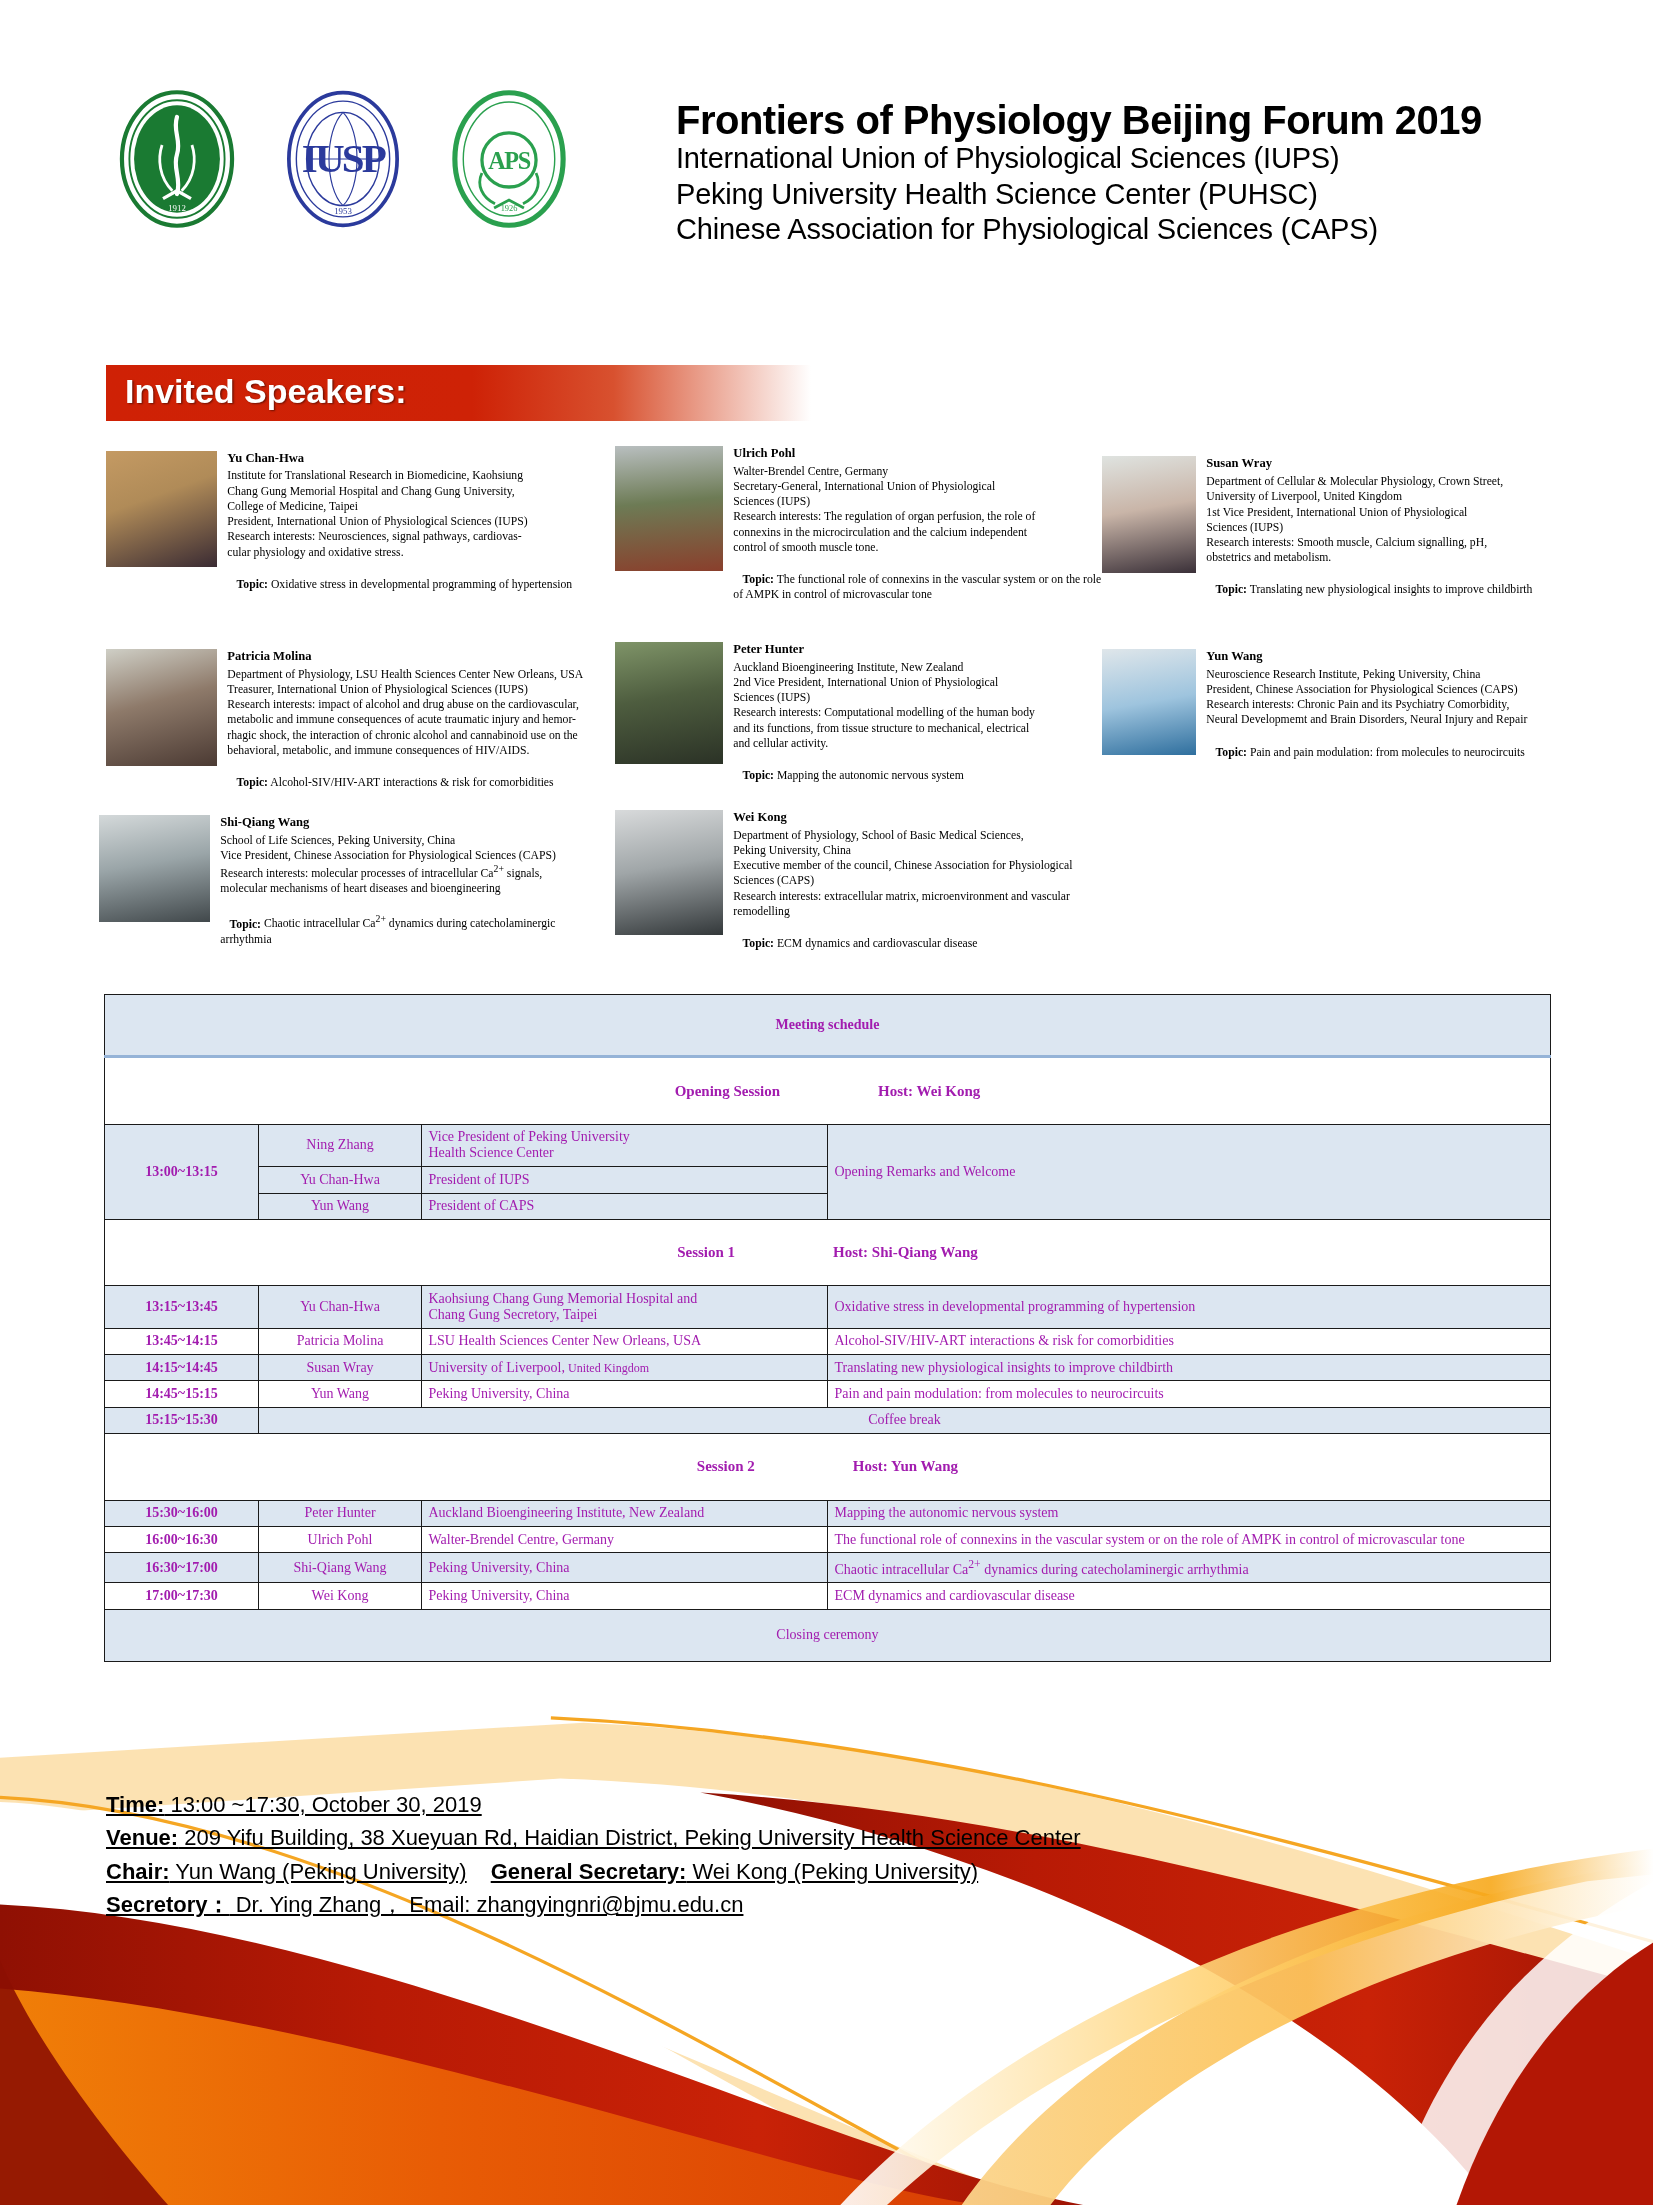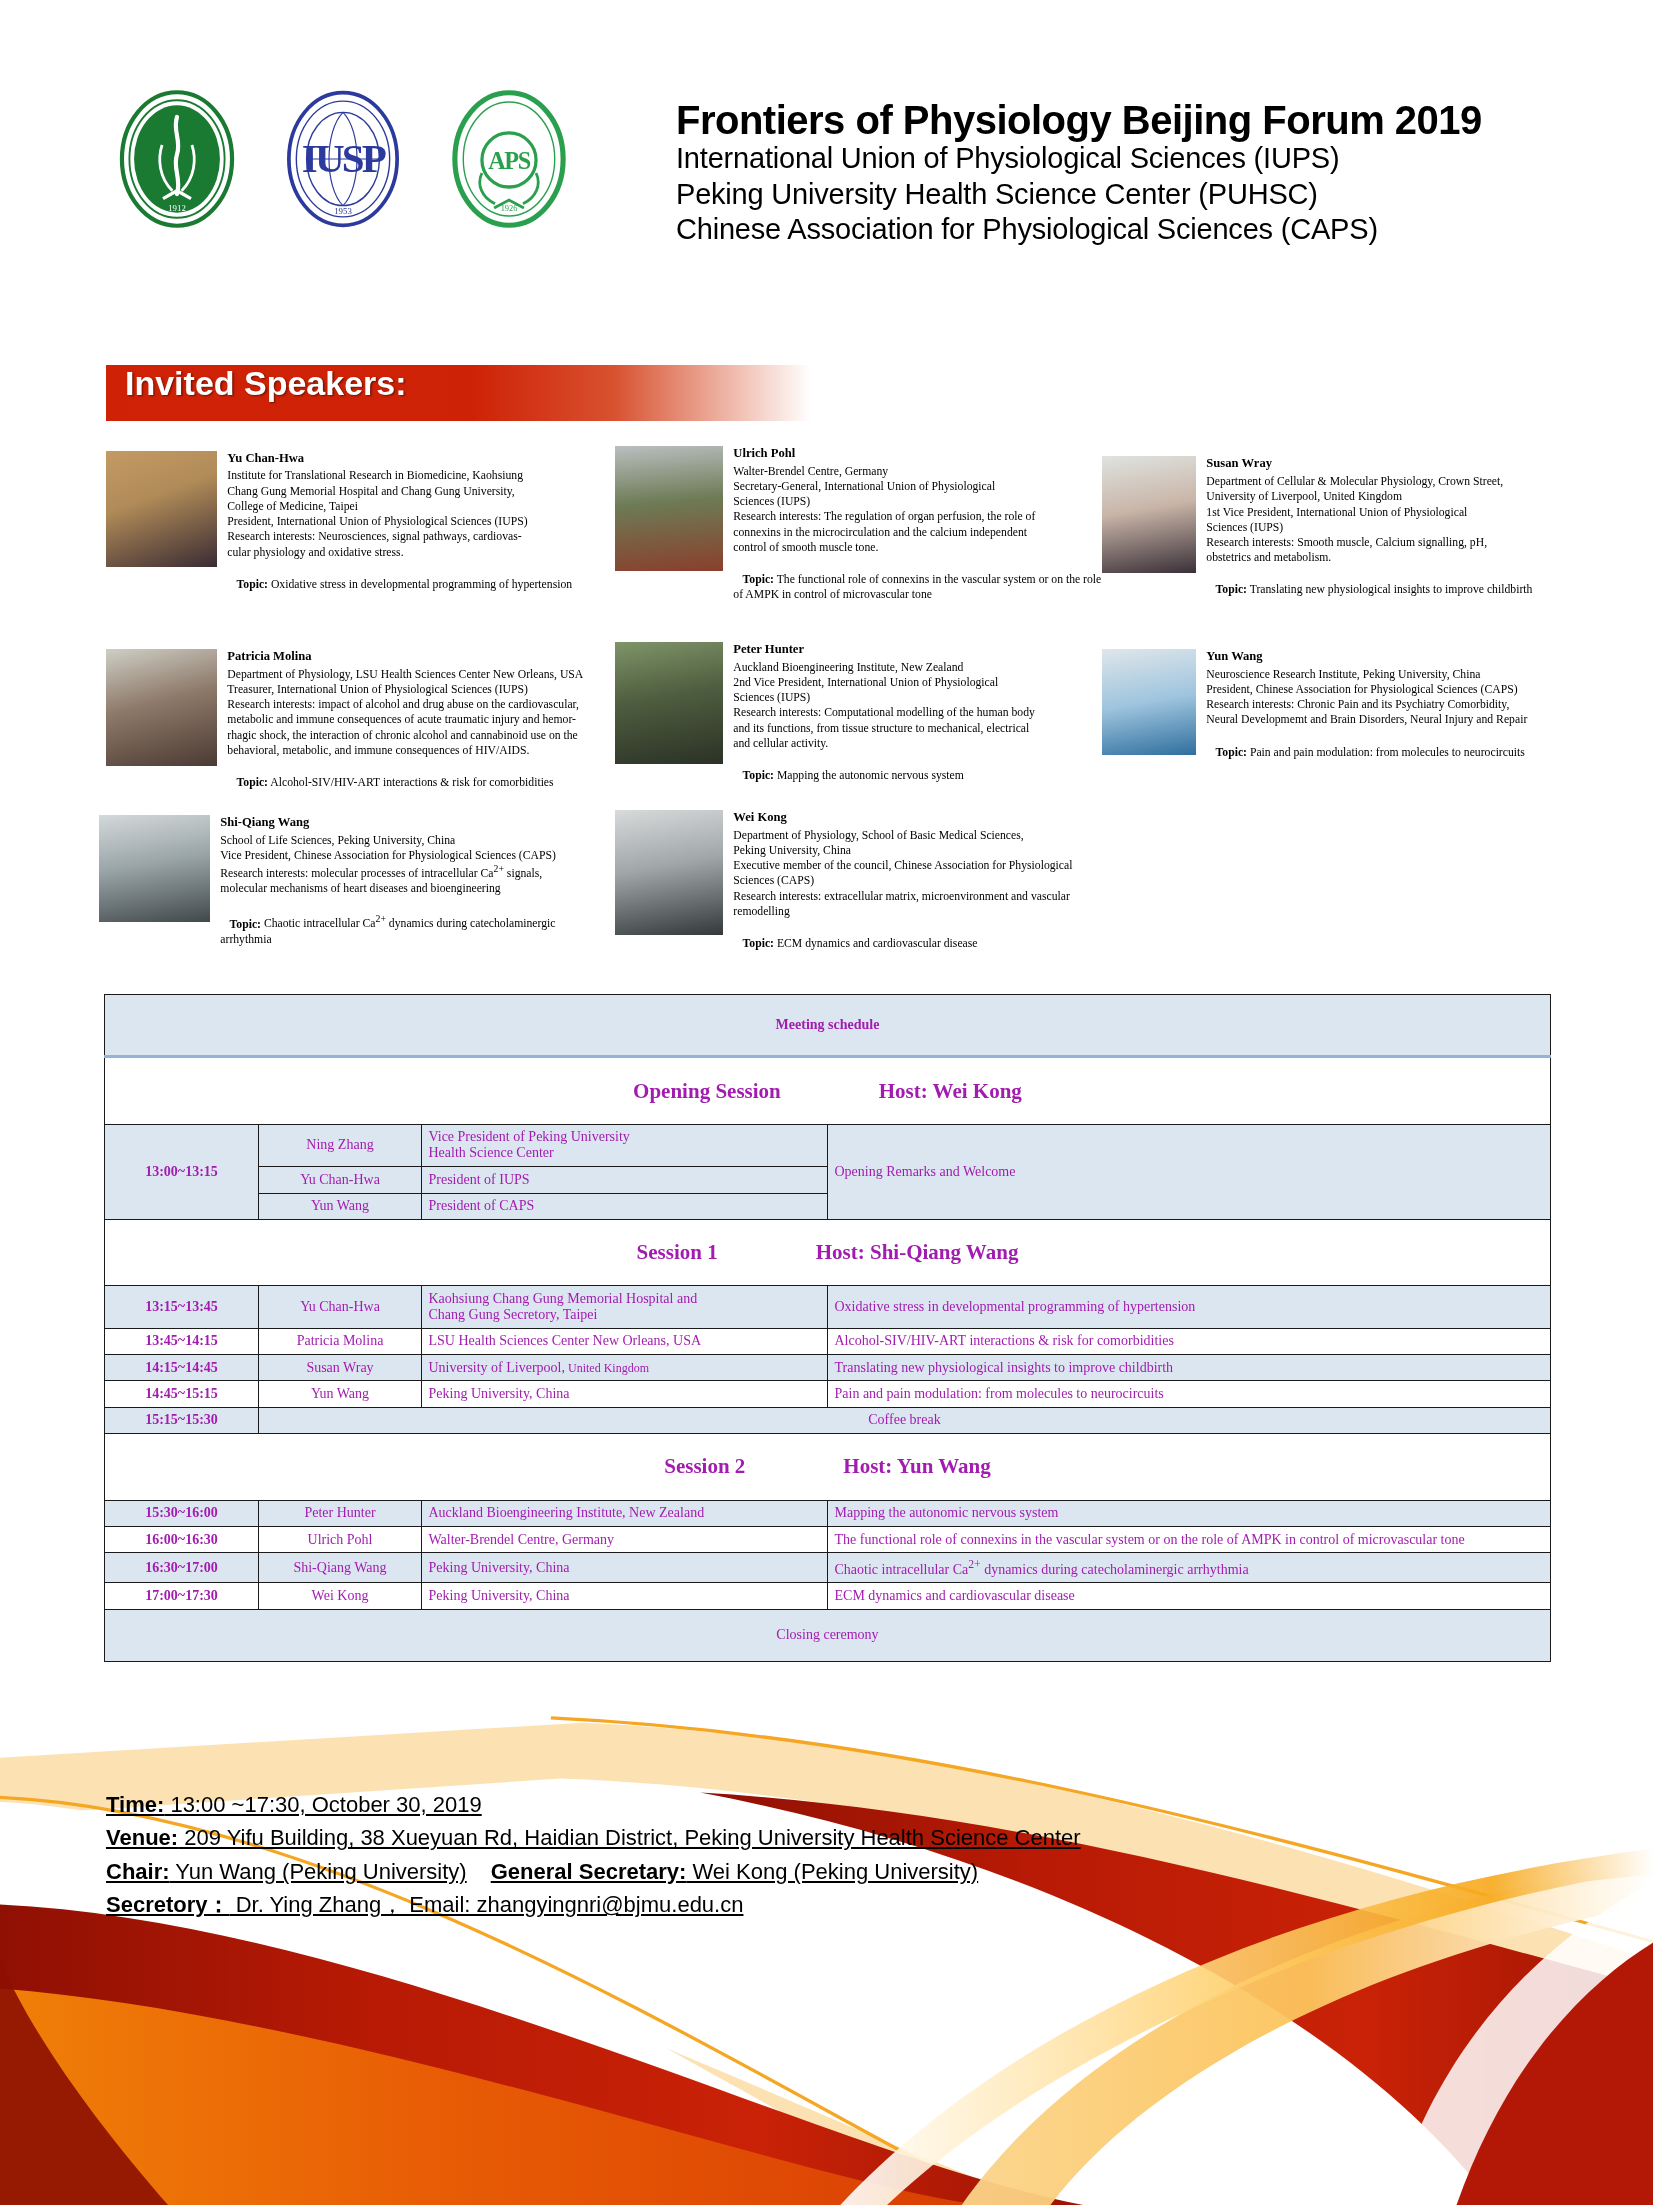--- a/index.html
+++ b/index.html
@@ -13,21 +13,21 @@
   
   .header{position:absolute;left:0;top:89px;width:1654px;height:201px;z-index:3;}
   .logos{position:absolute;left:107px;top:0px;display:flex;gap:26px;align-items:flex-start;}
   .logo{width:140px;height:140px;position:relative;}
   .title-block{position:absolute;left:676px;top:10.3px;
     font-family:"Liberation Sans", sans-serif;color:#000;}
   .t-main{font-size:40px;font-weight:bold;letter-spacing:-0.5px;line-height:1.05;}
   .t-sub{font-size:29px;font-weight:normal;line-height:1.22;letter-spacing:-0.2px;}
   .banner-inner{position:absolute;left:106px;top:365px;width:705px;height:56px;z-index:3;
     background:linear-gradient(90deg,#cf2105 0%,#ce2206 52%,#d8512f 72%,#ffffff 100%);}
-  .banner-label{position:absolute;left:125px;top:364px;z-index:4;
+  .banner-label{position:absolute;left:125px;top:372px;z-index:4;
     font-family:"Liberation Sans", sans-serif;font-size:34px;font-weight:bold;color:#ffffff;
     text-shadow:1.4px 1.4px 1.9px rgba(0,0,0,.45);}
 
   
   .speakers{position:absolute;left:0;top:446px;width:1654px;z-index:3;}
   .sp{position:absolute;display:flex;align-items:flex-start;}
   .sp-photo{flex:0 0 auto;border:0;background:#ccc;}
   .sp-text{margin-left:10.3px;}
   .sp-name{font-size:12.6px;font-weight:bold;color:#000;margin-bottom:2.8px;
     font-family:"Liberation Serif", serif;}
@@ -45,21 +45,21 @@
   .ph-sqwang{background:linear-gradient(170deg,#d4d9da 0%,#9aa5a8 45%,#41484b 100%);}
   .ph-kong{background:linear-gradient(170deg,#d8dadb 0%,#a0a6a8 45%,#33383a 100%);}
 
   
   table.sched{position:absolute;left:104px;top:994px;width:1447px;border-collapse:collapse;z-index:3;
     font-family:"Liberation Serif", serif;}
   table.sched td{border:0.9px solid #1a1a1a;padding:4.7px 6.5px;font-size:14px;color:#a21caf;vertical-align:middle;margin-top:36px;}
   .r-title{background:#dce6f1;text-align:center;font-size:19.6px;font-weight:bold;
     border-bottom:3.7px solid #95b3d7 !important;height:51px;}
   .r-session{background:#ffffff;text-align:center;height:56px;border-left:0.9px solid #1a1a1a;border-right:0.9px solid #1a1a1a;}
-  .sess-wrap{display:flex;justify-content:center;gap:98px;font-size:21px;font-weight:bold;}
+  .sess-wrap{display:flex;justify-content:center;gap:98px;font-size:15px;font-weight:bold;}
   .c-time{width:140px;text-align:center;font-weight:bold;font-size:14.5px;}
   .c-name{width:149px;text-align:center;font-size:14px;}
   .c-aff{width:392px;text-align:left;font-size:14px;}
   .c-topic{text-align:left;font-size:14px;}
   .row-blue td{background:#dce6f1;}
   .row-white td{background:#ffffff;}
   .c-full{text-align:center;font-size:18.7px;}
   .small{font-size:12px;}
 
   

